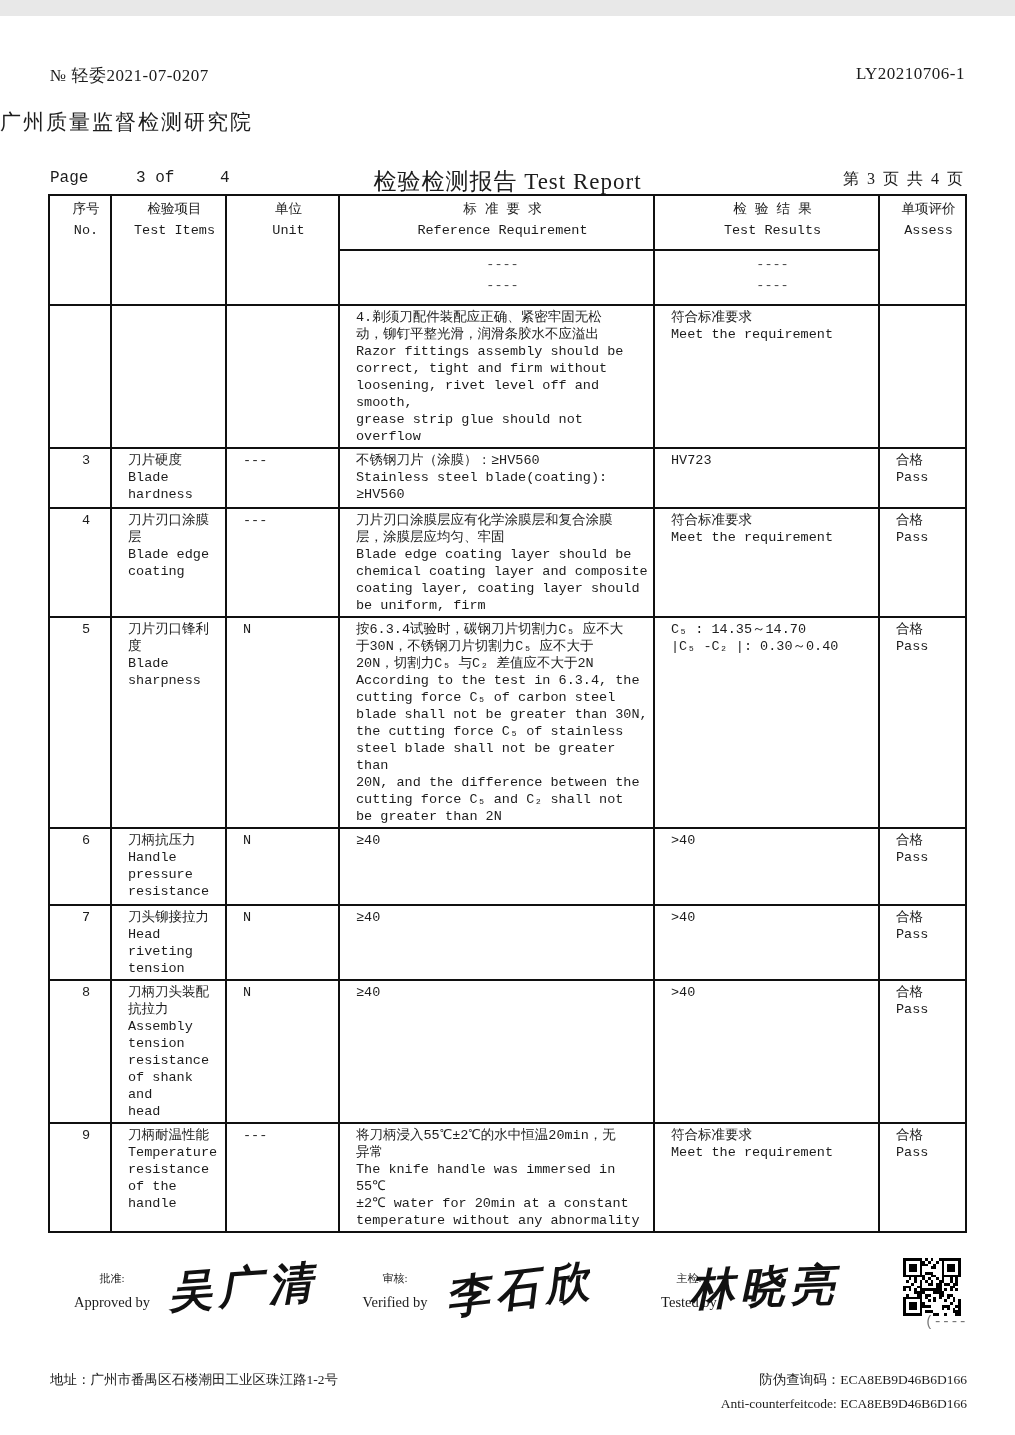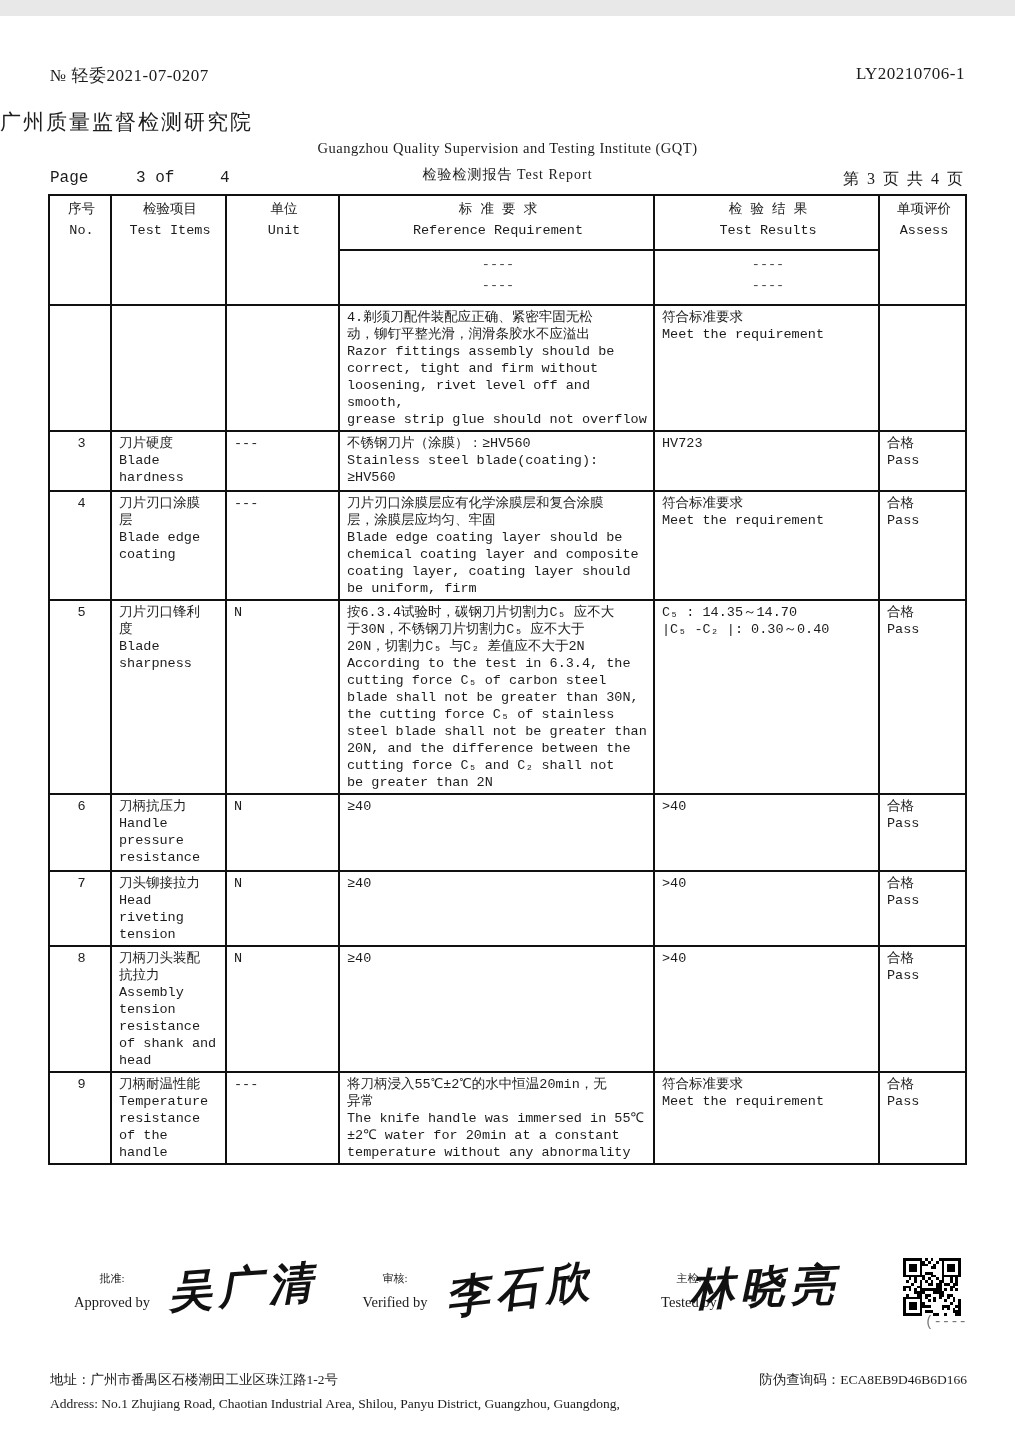--- a/index.html
+++ b/index.html
@@ -30,33 +30,33 @@
              font-size:14.5px; letter-spacing:0.5px; }
 
   
   .titlerow { position:absolute; left:50px; right:50px; top:150px; height:26px;
               font-size:16px; }
   .titlerow .pg-left { position:absolute; left:0; top:3px; }
   .titlerow .pg-left span { display:inline-block; }
   .pg-word { margin-right:38px; }
   .pg-cur  { margin-right:36px; }
   .titlerow .rpt-title { position:absolute; left:0; right:0; top:0; text-align:center;
-              font-size:14px; letter-spacing:1px; }
+              font-size:23px; letter-spacing:1px; }
   .titlerow .pg-right { position:absolute; right:0; top:3px; letter-spacing:2px; }
 
   
   table.report {
     position:absolute; left:48px; top:178px;
     width:917px; border-collapse:collapse; table-layout:fixed;
     font-size:13.5px; line-height:17px;
   }
   table.report td {
     border:2px solid #101010;
     vertical-align:top;
-    padding:3px 4px 2px 7px;
+    padding:3px 4px 2px 16px;
     overflow:hidden;
   }
   td.hd { text-align:center; vertical-align:middle; line-height:21px; padding:2px; }
   td.dash { text-align:center; vertical-align:middle; color:#444; line-height:21px; }
   tr.hrow1 { height:55px; }
   tr.hrow2 { height:55px; }
   tr.r0 { height:107px; }
   tr.r1 { height:60px;  }
   tr.r2 { height:100px; }
   tr.r3 { height:183px; }
@@ -99,21 +99,20 @@
 <body>
 
 <div class="page">
 
   <div class="topline">
     <span>№ 轻委2021-07-0207</span>
     <span>LY20210706-1</span>
   </div>
 
   <div class="inst-cn">广州质量监督检测研究院</div>
-  <div class="inst-en">Guangzhou Quality Supervision and Testing Institute (GQT)</div>
 
   <div class="titlerow">
     <div class="pg-left mono">
       <span class="pg-word">Page</span>
       <span class="pg-cur">3 of</span>
       <span>4</span>
     </div>
     <div class="rpt-title">检验检测报告 Test Report</div>
     <div class="pg-right">第 3 页 共 4 页</div>
   </div>
@@ -514,20 +513,20 @@
             <rect x="20" y="20" width="1" height="1"></rect>
           </g>
         </svg>
     </div>
     <div class="qr-caption">(----</div>
   </div>
 
   <div class="addr-row">
     <div>
       <div>地址：广州市番禺区石楼潮田工业区珠江路1-2号</div>
-      <div>Address: No.1 Zhujiang Road, Chaotian Industrial Area, Shilou, Panyu District, Guangzhou, Guangdong,</div>
     </div>
     <div class="addr-right">
       <div>防伪查询码：ECA8EB9D46B6D166</div>
+      <div>Anti-counterfeitcode: ECA8EB9D46B6D166</div>
     </div>
   </div>
 
 </div>
 
 </body></html>

